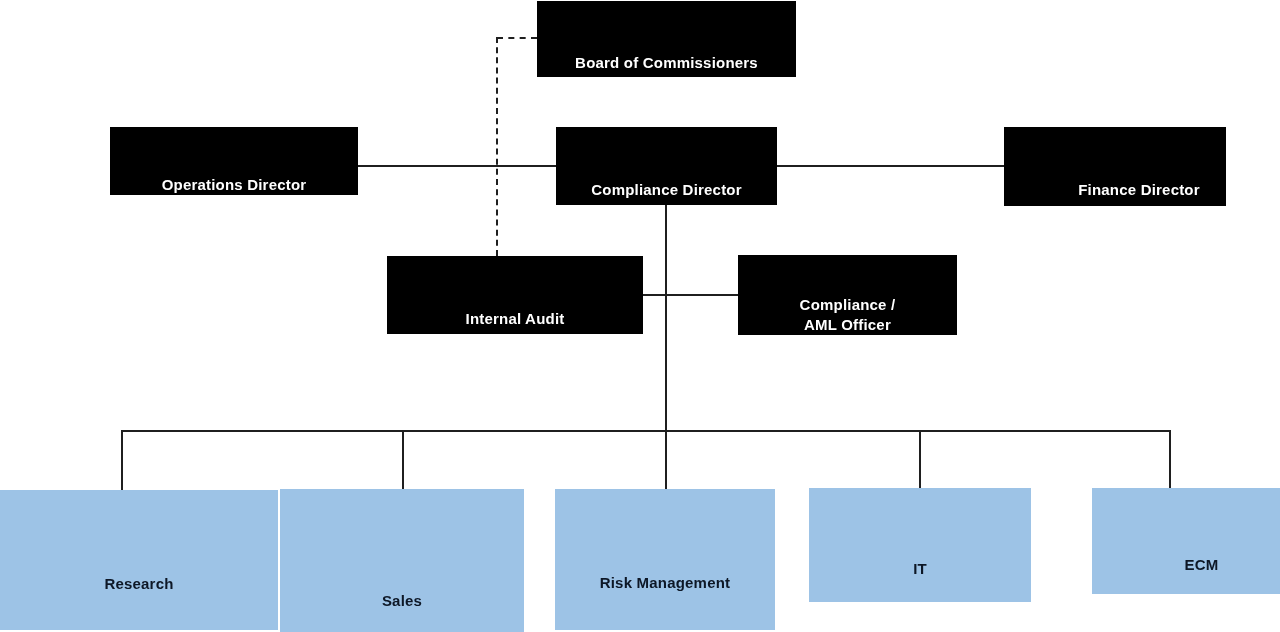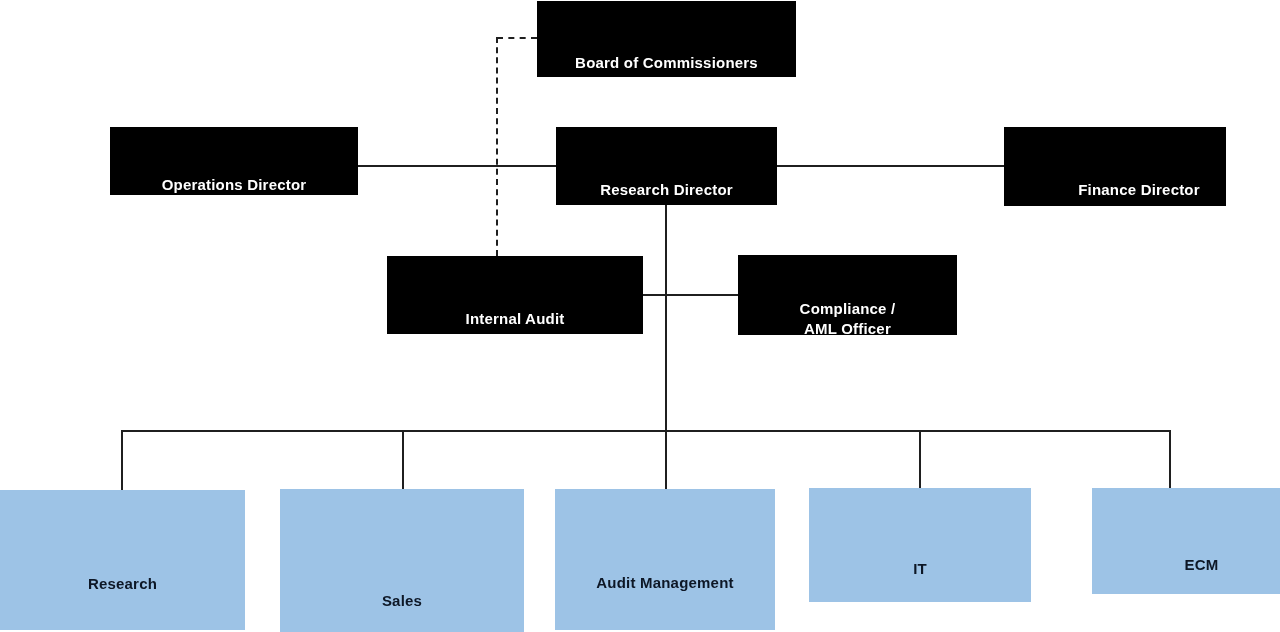--- a/index.html
+++ b/index.html
@@ -67,22 +67,22 @@
   .dept {
     background: #9DC3E6;
   }
   .dept .label { color: #0d1726; }
 
   #node-board      { left: 537px;  top: 1px;   width: 259px; height: 76px; }
   #node-operations { left: 110px;  top: 127px; width: 248px; height: 68px; }
   #node-president  { left: 556px;  top: 127px; width: 221px; height: 78px; }
   #node-finance    { left: 1004px; top: 127px; width: 222px; height: 79px; padding-left: 48px; }
   #node-audit      { left: 387px;  top: 256px; width: 256px; height: 78px; }
-  #node-compliance { left: 738px;  top: 255px; width: 219px; height: 80px; }
-  #node-research   { left: 0;      top: 490px; width: 245px; height: 140px; }
+  #node-compliance { left: 738px;  top: 255px; width: 219px; height: 80px; align-items: flex-end; }
+  #node-research   { left: 0;      top: 490px; width: 278px; height: 140px; }
   #node-sales      { left: 280px;  top: 489px; width: 244px; height: 177px; justify-content: center; }
   #node-risk       { left: 555px;  top: 489px; width: 220px; height: 141px; }
   #node-it         { left: 809px;  top: 488px; width: 222px; height: 114px; }
   #node-ecm        { left: 1092px; top: 488px; width: 219px; height: 106px; }
 </style>
 </head>
 <body>
 
 <div class="canvas">
 
@@ -101,21 +101,21 @@
 
   <div class="node exec" id="node-board">
     <span class="label">Board of Commissioners</span>
   </div>
 
   <div class="node exec" id="node-operations">
     <span class="label">Operations Director</span>
   </div>
 
   <div class="node exec" id="node-president">
-    <span class="label">Research Director</span>
+    <span class="label">Compliance Director</span>
   </div>
 
   <div class="node exec" id="node-finance">
     <span class="label">Finance Director</span>
   </div>
 
   <div class="node exec" id="node-audit">
     <span class="label">Internal Audit</span>
   </div>
 
@@ -126,21 +126,21 @@
 
   <div class="node dept" id="node-research">
     <span class="label">Research</span>
   </div>
 
   <div class="node dept" id="node-sales">
     <span class="label">Sales</span>
   </div>
 
   <div class="node dept" id="node-risk">
-    <span class="label">Audit Management</span>
+    <span class="label">Risk Management</span>
   </div>
 
   <div class="node dept" id="node-it">
     <span class="label">IT</span>
   </div>
 
   <div class="node dept" id="node-ecm">
     <span class="label">ECM</span>
   </div>
 

